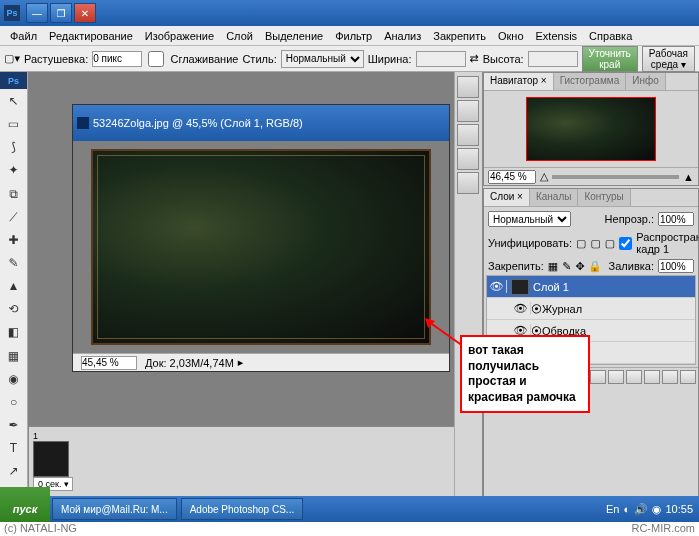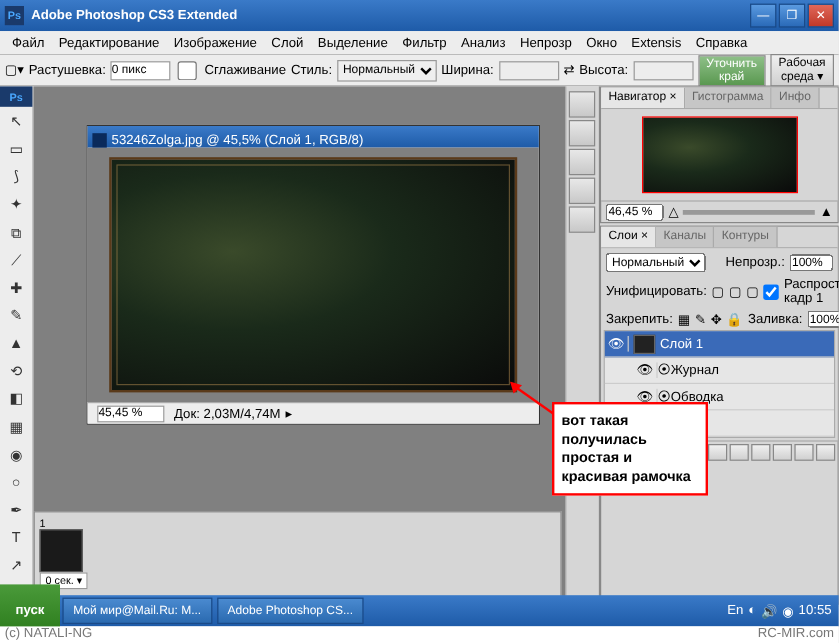--- a/index.html
+++ b/index.html
@@ -16,34 +16,34 @@
 .optionsbar input { width: 50px; height: 16px; font-size: 10px; border: 1px solid #999; }
 .optionsbar select { height: 18px; font-size: 10px; border: 1px solid #999; }
 .btn { background: linear-gradient(#f0f0f0, #d0d0d0); border: 1px solid #888; padding: 1px 6px; font-size: 10px; }
 .btn.green { background: linear-gradient(#8ec088, #5a9850); color: #fff; }
 .workspace { display: flex; height: 434px; }
 .toolbox { width: 28px; background: #ededed; border-right: 1px solid #aaa; display: flex; flex-direction: column; }
 .toolbox-header { height: 18px; background: #1a3a6b; color: #4aa8ff; display: flex; align-items: center; justify-content: center; font-size: 9px; font-weight: bold; }
 .tool { width: 24px; height: 22px; margin: 1px auto; display: flex; align-items: center; justify-content: center; font-size: 12px; color: #333; }
 .canvas-area { flex: 1; background: #808080; position: relative; overflow: hidden; }
 .docwin { position: absolute; left: 44px; top: 32px; width: 378px; background: #fff; border: 1px solid #333; }
-.docwin-title { height: 18px; background: linear-gradient(#3a7ac8, #1e5ba8); display: flex; align-items: flex-end; padding: 0 4px; color: #fff; font-size: 10px; }
+.docwin-title { height: 36px; background: linear-gradient(#3a7ac8, #1e5ba8); display: flex; align-items: center; padding: 0 4px; color: #fff; font-size: 10px; }
 .docwin-title .icon { width: 12px; height: 12px; background: #0a2a5b; margin-right: 4px; }
 .docwin-body { height: 212px; background: #808080; padding: 8px; display: flex; align-items: center; justify-content: center; }
 .canvas-img { width: 340px; height: 196px; background: radial-gradient(ellipse at 30% 40%, #3a4a2a 0%, #1a2a1a 40%, #0a0a0a 100%); border: 2px solid #5a3a1a; position: relative; }
 .canvas-img::before { content: ""; position: absolute; inset: 4px; border: 1px solid rgba(180,140,80,0.5); }
 .docwin-status { height: 18px; background: #ededed; display: flex; align-items: center; padding: 0 8px; font-size: 10px; border-top: 1px solid #aaa; }
 .docwin-status input { width: 56px; height: 14px; font-size: 10px; border: 1px solid #999; }
 .bottom-panel { position: absolute; left: 0; bottom: 0; width: 440px; height: 80px; background: #d6d6d6; border: 1px solid #888; }
 .bp-tabs { height: 18px; background: #d6d6d6; display: flex; border-bottom: 1px solid #aaa; }
 .bp-tab { padding: 2px 8px; font-size: 10px; background: #e6e6e6; border-right: 1px solid #aaa; }
 .bp-frames { padding: 4px; display: flex; gap: 4px; }
 .bp-frame { width: 36px; height: 36px; background: #1a1a1a; border: 1px solid #666; }
 .bp-time { font-size: 9px; background: #fff; padding: 1px 4px; border: 1px solid #999; }
-.panels { width: 200px; background: #d6d6d6; display: flex; flex-direction: column; border-left: 1px solid #888; }
+.panels { width: 217px; background: #d6d6d6; display: flex; flex-direction: column; border-left: 1px solid #888; }
 .panel-sidebar { width: 28px; background: #d6d6d6; border-left: 1px solid #aaa; display: flex; flex-direction: column; gap: 2px; padding: 4px 2px; }
 .panel-side-btn { width: 22px; height: 22px; background: linear-gradient(#e8e8e8,#c8c8c8); border: 1px solid #888; }
 .panel { border: 1px solid #888; margin-bottom: 2px; }
 .panel-tabs { height: 18px; background: #d6d6d6; display: flex; border-bottom: 1px solid #aaa; }
 .ptab { padding: 2px 6px; font-size: 10px; background: #e6e6e6; border-right: 1px solid #aaa; }
 .ptab.inactive { background: #c6c6c6; color: #666; }
 .nav-body { height: 76px; background: #d6d6d6; padding: 4px; display: flex; align-items: center; justify-content: center; }
 .nav-thumb { width: 130px; height: 64px; background: radial-gradient(ellipse at 30% 40%, #3a4a2a 0%, #1a2a1a 40%, #0a0a0a 100%); border: 1px solid red; }
 .nav-zoom { height: 18px; padding: 0 4px; display: flex; align-items: center; gap: 4px; font-size: 10px; border-top: 1px solid #aaa; }
 .nav-zoom input { width: 48px; height: 14px; font-size: 10px; }
@@ -56,47 +56,46 @@
 .layer.sel { background: #3a6ab8; color: #fff; }
 .layer .eye { width: 20px; text-align: center; border-right: 1px solid #ccc; }
 .layer .thumb { width: 18px; height: 16px; background: #222; border: 1px solid #666; margin: 0 4px; }
 .layer.sub { padding-left: 24px; font-size: 9px; }
 .layers-btm { height: 18px; display: flex; gap: 2px; padding: 2px; border-top: 1px solid #aaa; justify-content: flex-end; }
 .lbtn { width: 16px; height: 14px; background: linear-gradient(#f0f0f0,#d0d0d0); border: 1px solid #888; }
 .annotation { position: absolute; left: 460px; top: 335px; width: 130px; background: #fff; border: 2px solid red; padding: 6px; font-size: 12px; font-weight: bold; line-height: 1.3; }
 .arrow { position: absolute; left: 425px; top: 318px; width: 40px; height: 30px; }
 .arrow svg { width: 100%; height: 100%; }
 .taskbar { position: absolute; bottom: 14px; left: 0; width: 100%; height: 26px; background: linear-gradient(#3a7ac8, #1e5ba8); display: flex; align-items: center; }
-.start { width: 50px; height: 44px; background: linear-gradient(#4a9a3a, #2a7a1a); display: flex; align-items: center; justify-content: center; color: #fff; font-weight: bold; }
+.start { width: 50px; height: 44px; background: linear-gradient(#4a9a3a, #2a7a1a); display: flex; align-items: center; justify-content: center; color: #fff; font-weight: bold; font-style: italic; }
 .task-item { height: 22px; padding: 0 8px; margin: 0 2px; background: linear-gradient(#4a8ad0, #2a6ab0); color: #fff; display: flex; align-items: center; font-size: 10px; border: 1px solid #1a4a88; }
 .tray { margin-left: auto; display: flex; align-items: center; gap: 4px; padding: 0 6px; color: #fff; font-size: 10px; }
 .credits { position: absolute; bottom: 0; left: 0; width: 100%; height: 14px; display: flex; justify-content: space-between; padding: 0 4px; font-size: 10px; color: #777; background: #fff; }
 </style>
 </head>
 <body>
 
 <div class="titlebar">
   <div class="icon">Ps</div>
-  <div class="titlebar-title">Adobe Photoshop CS3 Extended</div>
   <div class="winbtns">
     <div class="winbtn">—</div>
     <div class="winbtn">❐</div>
     <div class="winbtn close">✕</div>
   </div>
 </div>
 
 <div class="menubar">
   <span>Файл</span>
   <span>Редактирование</span>
   <span>Изображение</span>
   <span>Слой</span>
   <span>Выделение</span>
   <span>Фильтр</span>
   <span>Анализ</span>
-  <span>Непрозр</span>
+  <span>Закрепить</span>
   <span>Окно</span>
   <span>Extensis</span>
   <span>Справка</span>
 </div>
 
 <div class="optionsbar">
   <span>▢▾</span>
   <span>Растушевка:</span>
   <input value="0 пикс" style="">
   <input type="checkbox" style="">

